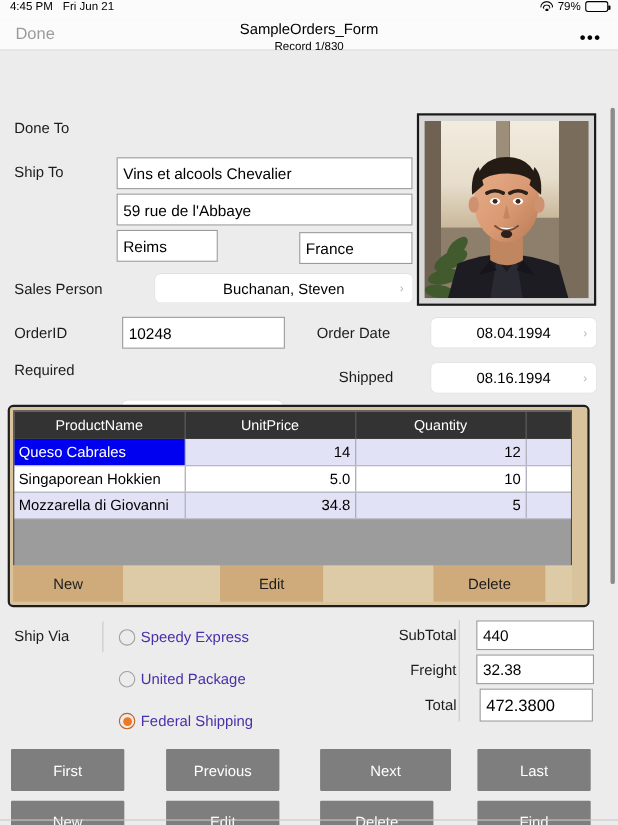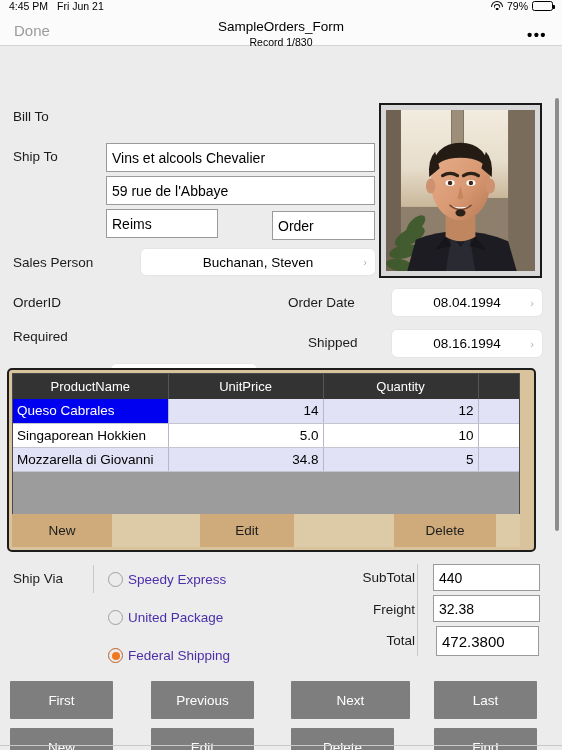--- a/index.html
+++ b/index.html
@@ -240,29 +240,29 @@
   <div id="done-button">Done</div>
   <div id="nav-title-wrap">
     <span id="nav-title">SampleOrders_Form</span>
     <span id="nav-subtitle">Record 1/830</span>
   </div>
   <div id="more-button">•••</div>
 </div>
 
 <div id="content">
 
-  <div class="lbl" style="left:13px; top:63px;">Bill To</div>
+  <div class="lbl" style="left:13px; top:63px;">Done To</div>
 
   <div class="lbl" style="left:13px; top:103px;">Ship To</div>
   <div class="tf" style="left:106px; top:97px; width:269px; height:29px;">Vins et alcools Chevalier</div>
 
   <div class="tf" style="left:106px; top:130px; width:269px; height:29px;">59 rue de l'Abbaye</div>
 
-  <div class="tf" style="left:106px; top:163px; width:112px; height:29px;text-align:right;">Reims</div>
-  <div class="tf" style="left:272px; top:165px; width:103px; height:29px;">Order</div>
+  <div class="tf" style="left:106px; top:163px; width:92px; height:29px;text-align:right;">Reims</div>
+  <div class="tf" style="left:272px; top:165px; width:103px; height:29px;">France</div>
 
   <div class="lbl" style="left:13px; top:209px;">Sales Person</div>
   <div class="pill" style="left:141px; top:203px; width:234px; height:26px;">
     <span>Buchanan, Steven</span>
     <span class="chev">›</span>
   </div>
 
   <div id="photo-frame">
     <div id="photo-inner">
       <svg viewBox="0 0 100 110" preserveAspectRatio="xMidYMid slice">
@@ -322,20 +322,21 @@
 
         <ellipse cx="50" cy="70" rx="3.4" ry="2.4" fill="#2b2118"></ellipse>
 
         <path d="M40 86 L33 95 L44 92 Z" fill="#15151b"></path>
         <path d="M60 86 L67 95 L56 92 Z" fill="#15151b"></path>
       </svg>
     </div>
   </div>
 
   <div class="lbl" style="left:13px; top:249px;">OrderID</div>
+  <div class="tf" style="left:111px; top:242px; width:148px; height:29px;">10248</div>
 
   <div class="lbl" style="left:288px; top:249px;">Order Date</div>
   <div class="pill" style="left:392px; top:243px; width:150px; height:27px;">
     <span>08.04.1994</span>
     <span class="chev">›</span>
   </div>
 
   <div class="lbl" style="left:13px; top:283px;">Required</div>
   <div class="pill" style="left:111px; top:278px; width:146px; height:27px;margin-top:40px;">
     <span>09.01.1994</span>

